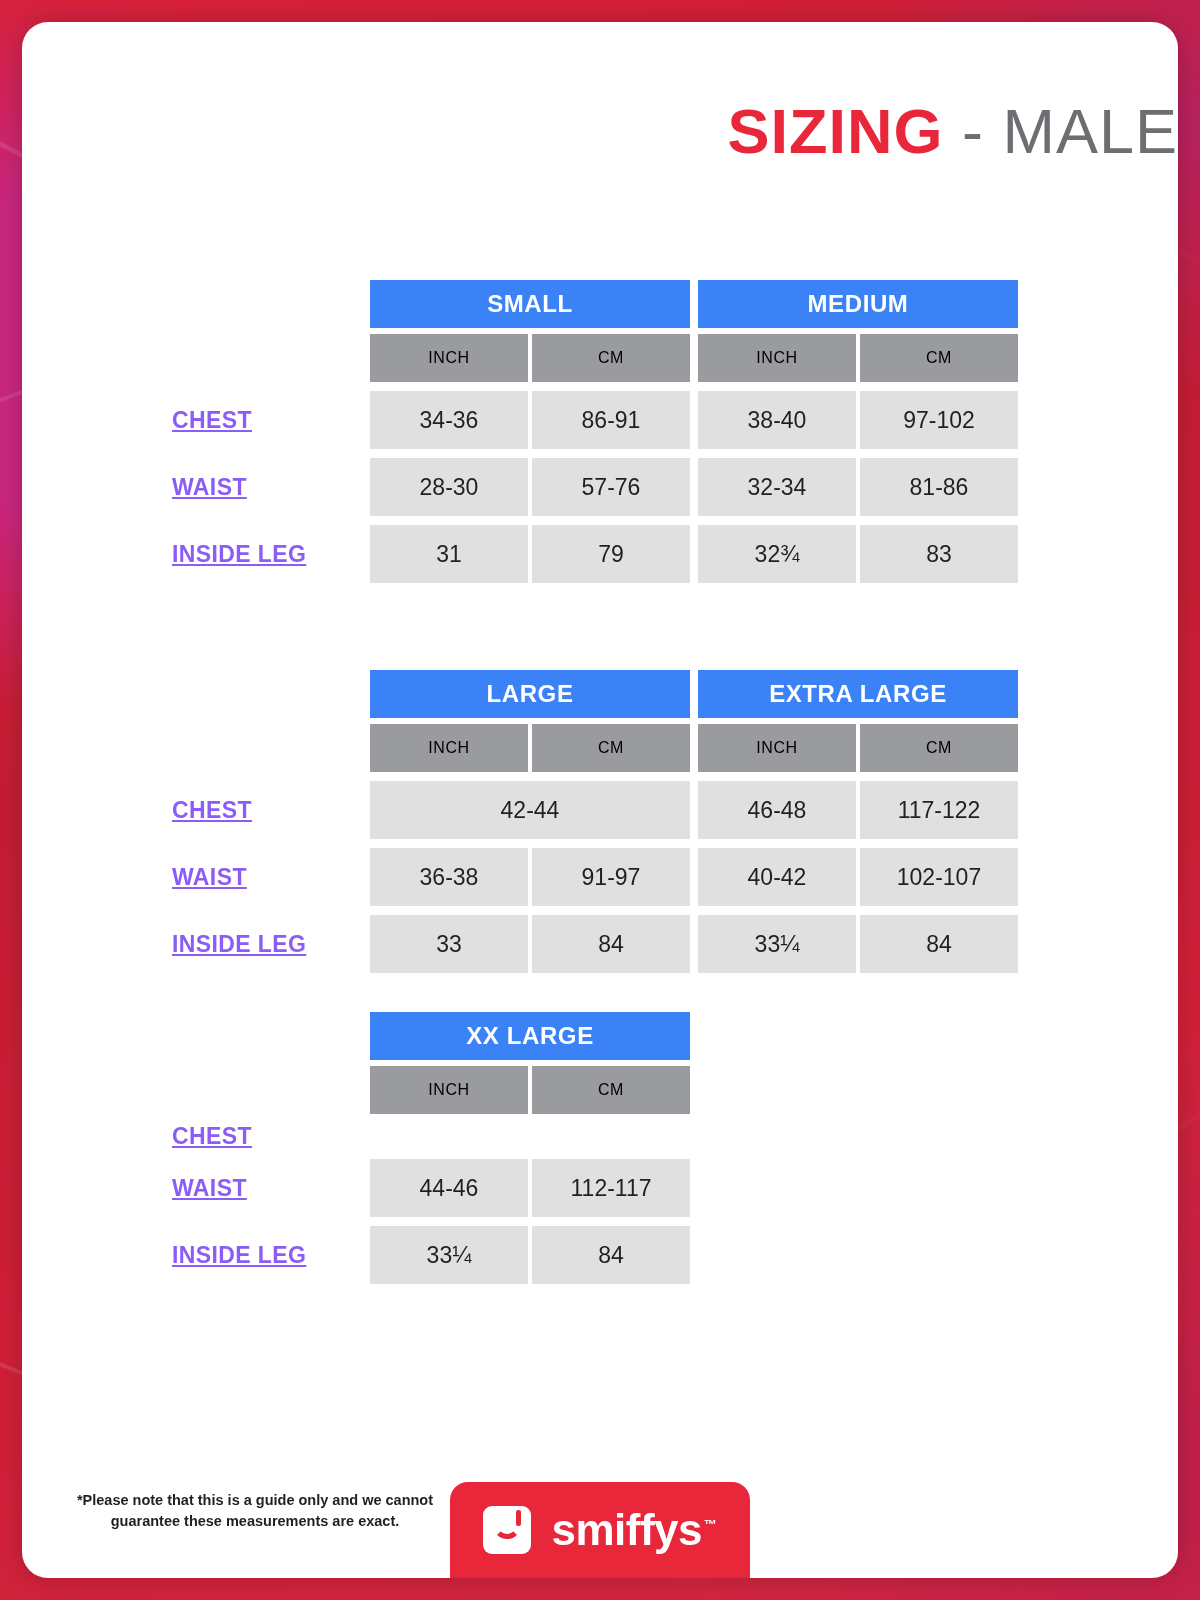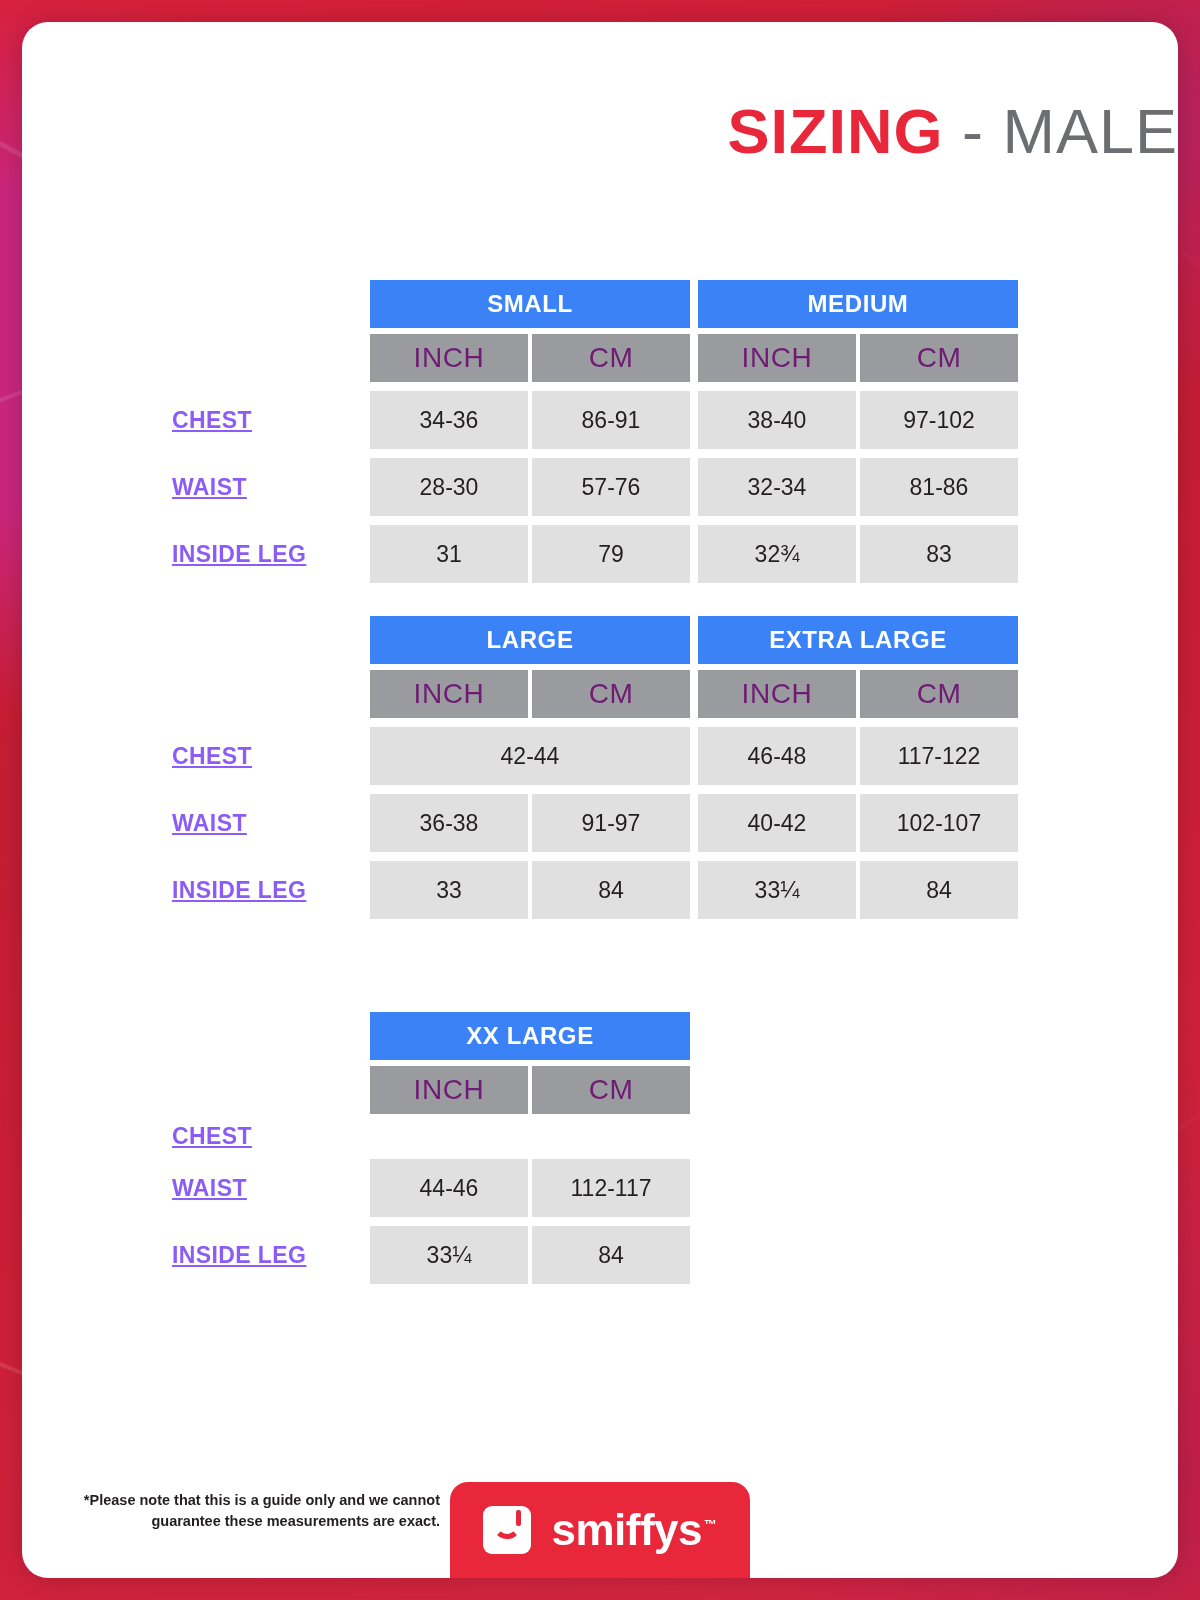--- a/index.html
+++ b/index.html
@@ -112,37 +112,37 @@
     font-weight: bold;
     letter-spacing: 0.6px;
     display: flex;
     align-items: center;
     justify-content: center;
   }
   .unit {
     flex: 1;
     height: 48px;
     background: #9a9b9e;
-    color: #701a75;
-    font-size: 28px;
+    color: #000000;
+    font-size: 16px;
     letter-spacing: 0.6px;
     display: flex;
     align-items: center;
     justify-content: center;
   }
   .headrow { margin-bottom: 6px; }
   .unitrow { margin-bottom: 9px; }
 
   
   .footnote {
     position: absolute;
     left: 48px;
     bottom: 46px;
     width: 370px;
-    text-align: right;
+    text-align: center;
     font-size: 14.5px;
     font-weight: bold;
     color: #231f20;
     line-height: 1.45;
   }
   .logo-wrap {
     position: absolute;
     left: 50%;
     transform: translateX(-50%);
     bottom: 0;
@@ -291,21 +291,21 @@
           <div class="pair">
             <div class="cell">32¾</div>
             <div class="cell">83</div>
           </div>
         </div>
       </div>
 
     </div>
   </div>
 
-  <div class="block" style="top:594px;">
+  <div class="block" style="top:648px;">
     <div class="grid">
 
       <div class="rowline headrow">
         <div class="rowlabel"></div>
         <div class="pairs">
           <div class="sizehead">LARGE</div>
           <div class="sizehead">EXTRA LARGE</div>
         </div>
       </div>
 

